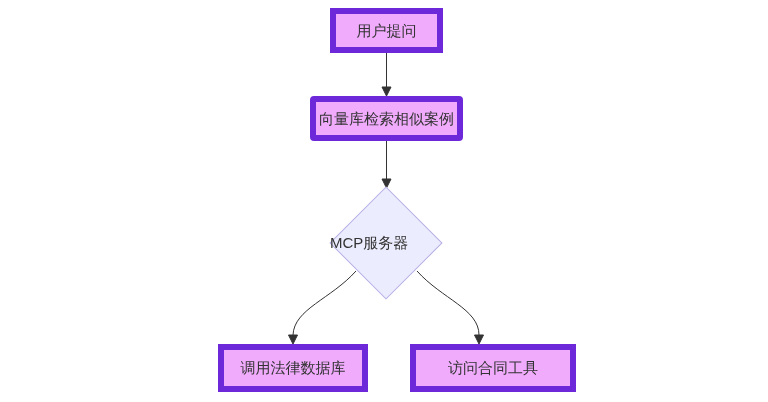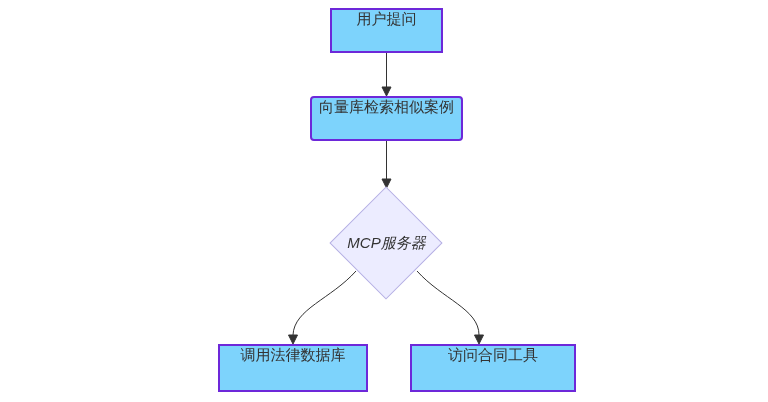--- a/index.html
+++ b/index.html
@@ -29,23 +29,24 @@
     stroke: #333333;
     stroke-width: 1;
   }
   .edges-layer polygon {
     fill: #333333;
     stroke: #333333;
   }
   .node {
     position: absolute;
     box-sizing: border-box;
-    background: #7dd3fc;
-    border: 2px solid #6d28d9;
+    background: #f0abfc;
+    border: 6px solid #6d28d9;
     display: flex;
+    align-items: center;
     justify-content: center;
     font-size: 15px;
     line-height: 1.2;
     white-space: nowrap;
   }
   .node-rect-1 {
     left: 330px; top: 8px;
     width: 113px; height: 45px;
   }
   .node-rounded {
@@ -61,24 +62,23 @@
     background: #ECECFF;
     border: 1px solid #b5afe3;
     transform: rotate(45deg);
   }
   .node-diamond-label {
     position: absolute;
     left: 330px; top: 231px;
     width: 113px; height: 24px;
     display: flex;
     align-items: center;
-    justify-content: center;
+    justify-content: flex-start;
     font-size: 15px;
     white-space: nowrap;
-    font-style: italic;
   }
   .node-rect-3 {
     left: 218px; top: 344px;
     width: 150px; height: 48px;
   }
   .node-rect-4 {
     left: 410px; top: 344px;
     width: 166px; height: 48px;
   }
 </style>

